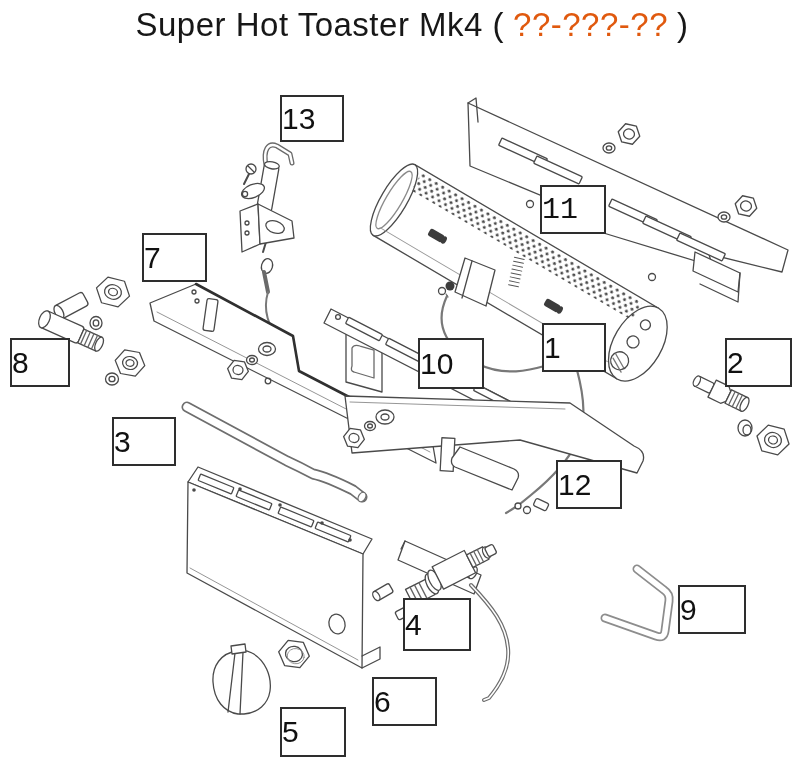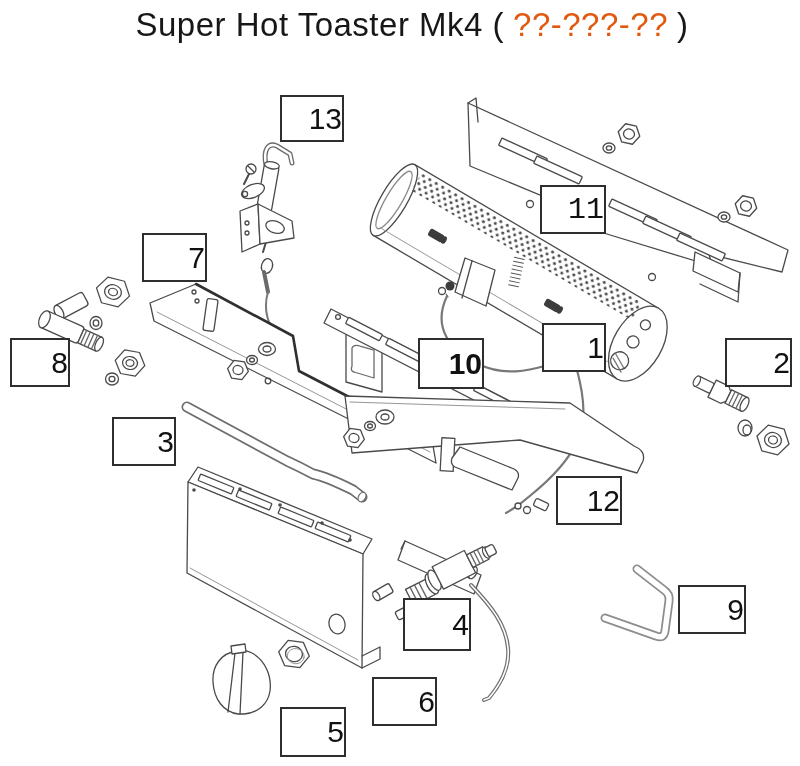--- a/index.html
+++ b/index.html
@@ -3,21 +3,21 @@
 <meta charset="utf-8">
 <style>
   html,body{margin:0;padding:0;background:#ffffff;}
   .page{position:relative;width:800px;height:766px;background:#ffffff;overflow:hidden;
         font-family:"Liberation Sans", sans-serif;padding-left:24px;}
   .title{position:absolute;left:0;top:6px;width:100%;text-align:center;
          font-size:33px;color:#171717;letter-spacing:0.5px;white-space:nowrap;}
   .title .t-code{color:#e0590e;margin:0 9px;}
   .diagram-svg{position:absolute;left:0;top:0;}
   .part-label{position:absolute;background:#ffffff;border:2px solid #2e2e2e;
-              display:flex;align-items:center;justify-content:flex-end;
+              display:flex;align-items:center;justify-content:flex-start;
               font-size:30px;color:#111;line-height:1;}
 </style>
 </head>
 <body>
 
 <div class="page">
 
   <div class="title">
     <span>Super Hot Toaster Mk4 (</span><span class="t-code">??-???-??</span><span>)</span>
   </div>
@@ -361,26 +361,26 @@
     </div>
   <div class="part-label" style="left:142px;top:233px;width:61px;height:45px;">
       <span>7</span>
     </div>
   <div class="part-label" style="left:10px;top:338px;width:56px;height:45px;">
       <span>8</span>
     </div>
   <div class="part-label" style="left:678px;top:585px;width:64px;height:45px;">
       <span>9</span>
     </div>
-  <div class="part-label" style="left:418px;top:338px;width:62px;height:47px;font-weight:bold;">
+  <div class="part-label" style="left:418px;top:338px;width:62px;height:47px;">
       <span>10</span>
     </div>
   <div class="part-label" style="left:540px;top:185px;width:62px;height:45px;font-family:Liberation Mono, monospace;">
       <span>11</span>
     </div>
-  <div class="part-label" style="left:556px;top:476px;width:62px;height:45px;">
+  <div class="part-label" style="left:556px;top:460px;width:62px;height:45px;">
       <span>12</span>
     </div>
   <div class="part-label" style="left:280px;top:95px;width:60px;height:43px;">
       <span>13</span>
     </div>
 
 </div>
 
 </body></html>

